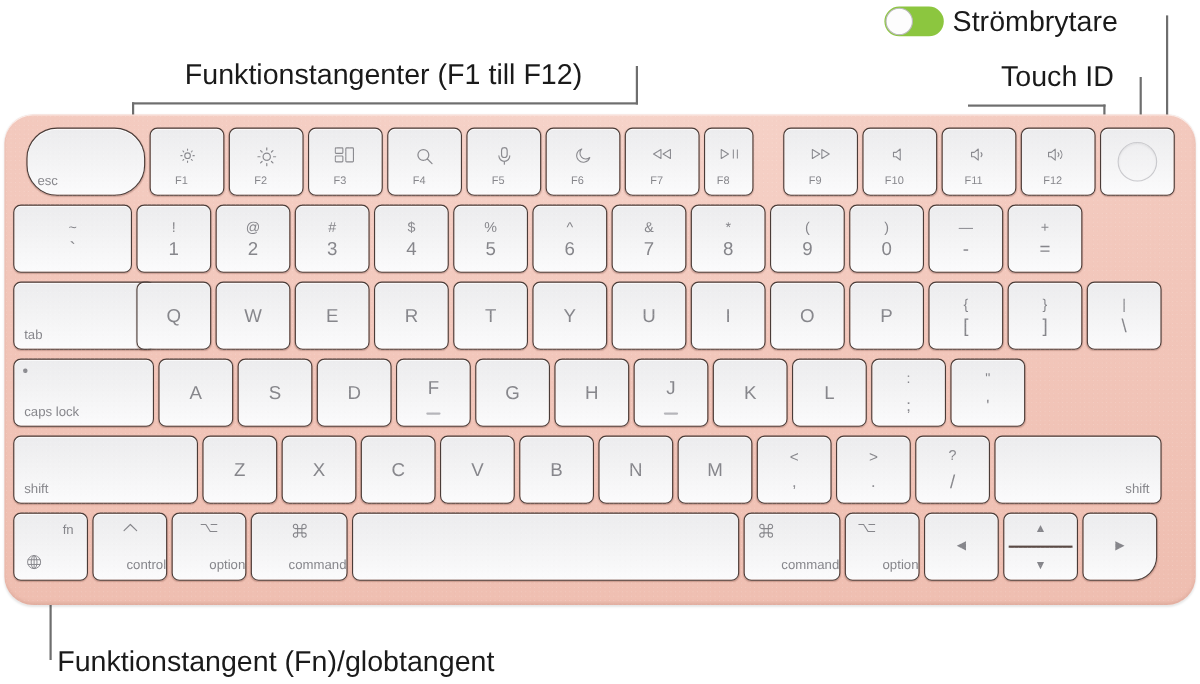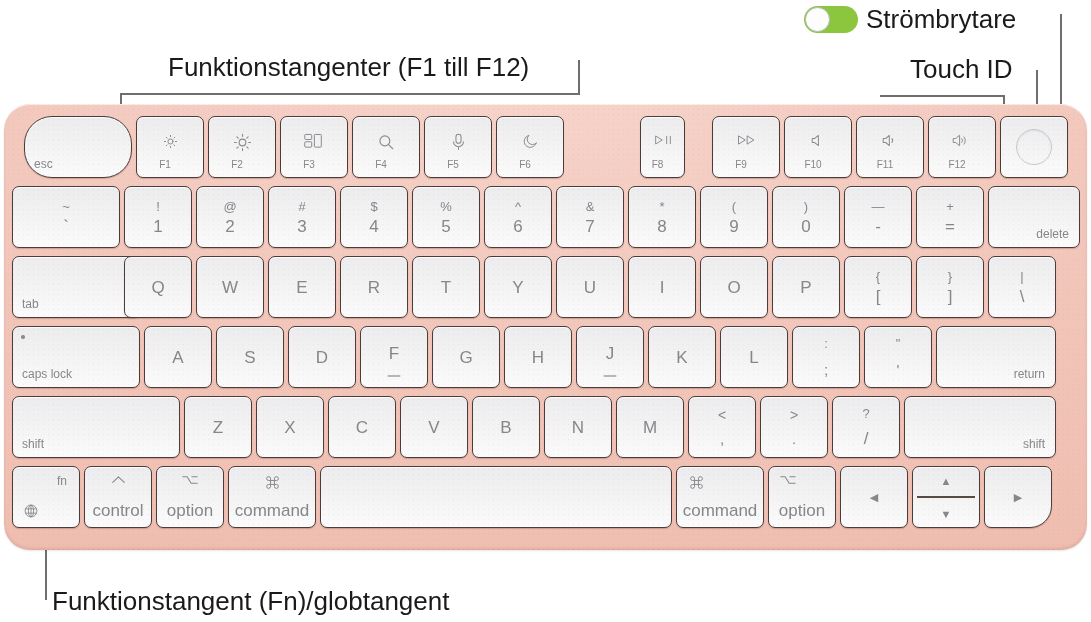--- a/index.html
+++ b/index.html
@@ -72,21 +72,21 @@
   .dn{left:0;right:0;bottom:20%;text-align:center;font-size:17px;}
   
   .ficon{left:0;right:0;top:26%;text-align:center;font-size:15px;color:#8a8a8f;}
   .fnum{left:0;right:10px;bottom:12%;text-align:center;font-size:10px;color:#8a8a8f;}
   
   .bl{left:9px;bottom:11%;font-size:12px;text-align:left;}
   
   .br{right:10px;bottom:11%;font-size:12px;text-align:right;}
   
   .mtop{left:0;right:0;top:14%;text-align:center;font-size:14px;}
-  .mbot{left:0;right:0;bottom:13%;text-align:center;font-size:17px;}
+  .mbot{left:0;right:0;bottom:13%;text-align:right;font-size:12px;}
   .mtopr{right:12px;top:14%;font-size:12px;text-align:right;}
   .globe{left:10px;bottom:14%;font-size:15px;text-align:left;}
 
   .dot{position:absolute;left:8px;top:8px;width:3.5px;height:3.5px;border-radius:50%;background:#8b8b90;}
   .homing{position:absolute;left:50%;transform:translateX(-50%);bottom:10px;width:13px;height:2px;border-radius:1px;background:#b6b6bb;}
 
   .touchid{
     position:absolute;box-sizing:border-box;border-radius:7px;
     background:linear-gradient(180deg,#ececee 0%,#f3f3f4 45%,#fbfbfc 100%);
     border:1px solid #4a3c38;
@@ -190,20 +190,29 @@
 
   <div class="key" style="left:492px;top:12px;width:68px;height:62px;">
     <span class="lbl ficon">
       <svg width="17" height="17" viewBox="0 0 24 24" style="margin:0 auto;" fill="none" stroke="#8a8a8f" stroke-width="1.4" stroke-linecap="round" stroke-linejoin="round">
         <path d="M20 14.4A8.6 8.6 0 1 1 9.8 3.4 7 7 0 0 0 20 14.4z"></path>
       </svg>
     </span>
     <span class="lbl fnum">F6</span>
   </div>
 
+  <div class="key" style="left:564px;top:12px;width:68px;height:62px;">
+    <span class="lbl ficon">
+      <svg width="24" height="14" viewBox="0 0 32 18" style="margin:0 auto;" fill="none" stroke="#8a8a8f" stroke-width="1.3" stroke-linejoin="round">
+        <path d="M14.5 3.5v11L5.5 9z"></path>
+          <path d="M26 3.5v11L17 9z"></path>
+      </svg>
+    </span>
+    <span class="lbl fnum">F7</span>
+  </div>
 
   <div class="key" style="left:636px;top:12px;width:45px;height:62px;">
     <span class="lbl ficon">
       <svg width="22" height="14" viewBox="0 0 30 18" style="margin:0 auto;" fill="none" stroke="#8a8a8f" stroke-width="1.3" stroke-linejoin="round">
         <path d="M5 3.5v11l9-5.5z"></path>
           <path d="M20 3.5v11M25 3.5v11"></path>
       </svg>
     </span>
     <span class="lbl fnum">F8</span>
   </div>
@@ -297,23 +306,20 @@
     <span class="lbl dn">0</span>
   </div>
   <div class="key" style="left:840px;top:82px;width:68px;height:62px;">
     <span class="lbl up">—</span>
     <span class="lbl dn">-</span>
   </div>
   <div class="key" style="left:912px;top:82px;width:68px;height:62px;">
     <span class="lbl up">+</span>
     <span class="lbl dn">=</span>
   </div>
-  <div class="key" style="left:984px;top:82px;width:92px;height:62px;">
-    <span class="lbl br">delete</span>
-  </div>
 
   <div class="key" style="left:8px;top:152px;width:129px;height:62px;">
     <span class="lbl bl">tab</span>
   </div>
   <div class="key" style="left:120px;top:152px;width:68px;height:62px;">
       <span class="lbl c1">Q</span>
     </div>
   <div class="key" style="left:192px;top:152px;width:68px;height:62px;">
       <span class="lbl c1">W</span>
     </div>
@@ -387,23 +393,20 @@
   <div class="key" style="left:716px;top:222px;width:68px;height:62px;">
       <span class="lbl c1">L</span>
     </div>
   <div class="key" style="left:788px;top:222px;width:68px;height:62px;">
     <span class="lbl up" style="top:16%;">:</span>
     <span class="lbl dn" style="bottom:16%;font-size:15px;">;</span>
   </div>
   <div class="key" style="left:860px;top:222px;width:68px;height:62px;">
     <span class="lbl up" style="top:16%;">"</span>
     <span class="lbl dn" style="bottom:16%;font-size:15px;">'</span>
-  </div>
-  <div class="key" style="left:932px;top:222px;width:120px;height:62px;">
-    <span class="lbl br">return</span>
   </div>
 
   <div class="key" style="left:8px;top:292px;width:168px;height:62px;">
     <span class="lbl bl">shift</span>
   </div>
   <div class="key" style="left:180px;top:292px;width:68px;height:62px;">
       <span class="lbl c1">Z</span>
     </div>
   <div class="key" style="left:252px;top:292px;width:68px;height:62px;">
       <span class="lbl c1">X</span>

